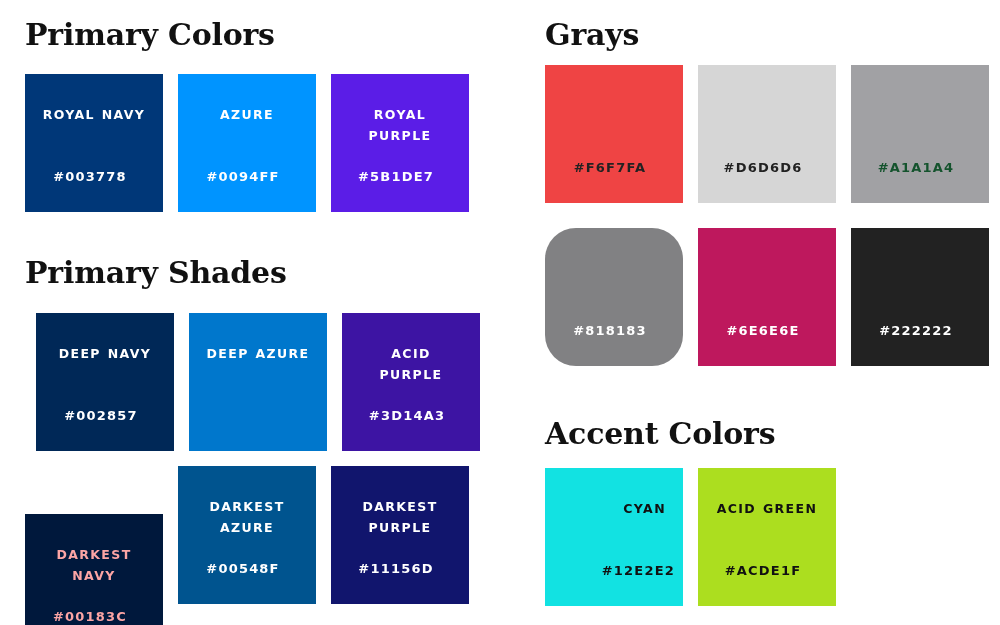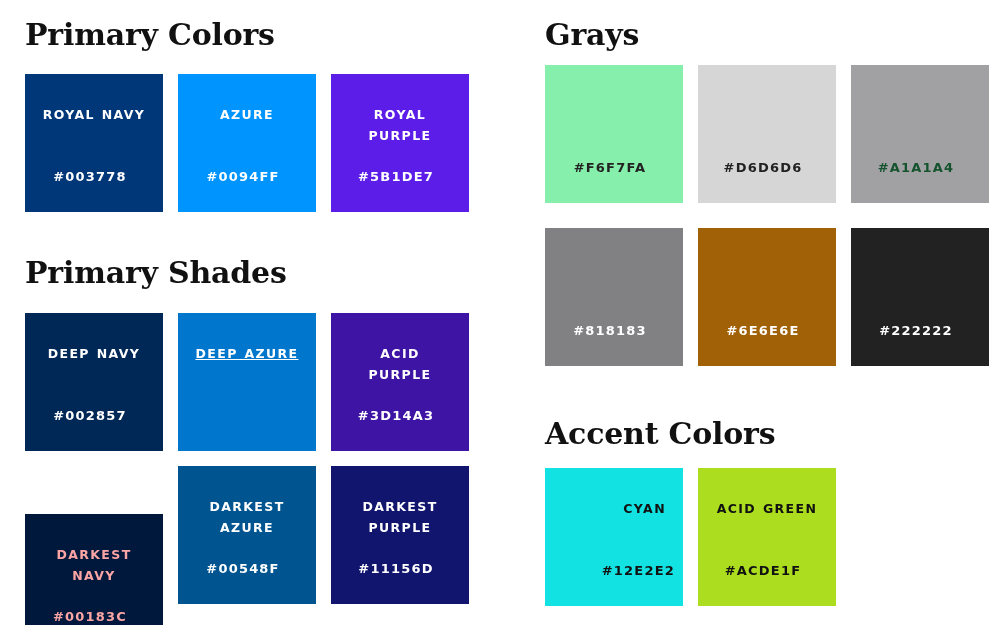--- a/index.html
+++ b/index.html
@@ -94,21 +94,21 @@
     top: 92px;
   }
   
   .swatch.has-name.two-line .swatch-hex { top: 92px; }
 
   
   #heading-primary-colors { position: absolute; top: 20px;  left: 0; }
   #row-primary-colors     { position: absolute; top: 74px;  left: 0; }
 
   #heading-primary-shades { position: absolute; top: 258px; left: 0; }
-  #row-primary-shades     { position: absolute; top: 313px; left: 0; }
+  #row-primary-shades     { position: absolute; top: 313px; left: 11px; }
   #row-darkest-shades     { position: absolute; top: 466px; left: 0; }
 
   
   #heading-grays   { position: absolute; top: 20px;  left: 0; }
   #row-grays-light { position: absolute; top: 65px;  left: 0; }
   #row-grays-dark  { position: absolute; top: 228px; left: 0; }
 
   #heading-accent-colors { position: absolute; top: 419px; left: 0; }
   #row-accent-colors     { position: absolute; top: 468px; left: 0; }
 </style>
@@ -136,21 +136,21 @@
         </div>
       </div>
 
     <h2 class="section-heading" id="heading-primary-shades">Primary Shades</h2>
 
     <div class="swatch-row" id="row-primary-shades">
         <div class="swatch has-name two-line" style="background: rgb(0, 40, 87); color: rgb(255, 255, 255);">
           <div class="swatch-name">DEEP NAVY</div>
           <div class="swatch-hex">#002857</div>
         </div>
-        <div class="swatch has-name two-line" style="background: rgb(0, 119, 204); color: rgb(255, 255, 255); text-decoration: underline;">
+        <div class="swatch has-name two-line" style="background: rgb(0, 119, 204); color: rgb(255, 255, 255);">
           <div class="swatch-name">DEEP AZURE</div>
         </div>
         <div class="swatch has-name two-line" style="background: rgb(61, 20, 163); color: rgb(255, 255, 255);">
           <div class="swatch-name">ACID PURPLE</div>
           <div class="swatch-hex">#3D14A3</div>
         </div>
       </div>
 
     <div class="swatch-row" id="row-darkest-shades">
         <div class="swatch has-name two-line" style="background: rgb(0, 24, 60); color: #fca5a5; margin-top: 48px;">
@@ -166,36 +166,36 @@
           <div class="swatch-hex">#11156D</div>
         </div>
       </div>
   </div>
 
   <div class="col col-right">
 
     <h2 class="section-heading" id="heading-grays">Grays</h2>
 
     <div class="swatch-row" id="row-grays-light">
-        <div class="swatch no-name" style="background: #86efac; color: rgb(34, 34, 34);">
+        <div class="swatch no-name" style="background: #ef4444; color: rgb(34, 34, 34);">
           <div class="swatch-hex">#F6F7FA</div>
         </div>
         <div class="swatch no-name" style="background: rgb(214, 214, 214); color: rgb(34, 34, 34); text-align: center;">
           <div class="swatch-hex">#D6D6D6</div>
         </div>
         <div class="swatch no-name" style="background: rgb(161, 161, 164); color: #14532d;">
           <div class="swatch-hex">#A1A1A4</div>
         </div>
       </div>
 
     <div class="swatch-row" id="row-grays-dark">
-        <div class="swatch no-name" style="background: rgb(129, 129, 131); color: rgb(255, 255, 255);">
+        <div class="swatch no-name" style="background: rgb(129, 129, 131); color: rgb(255, 255, 255); border-radius: 31px;">
           <div class="swatch-hex">#818183</div>
         </div>
-        <div class="swatch no-name" style="background: #a16207; color: rgb(255, 255, 255);">
+        <div class="swatch no-name" style="background: #be185d; color: rgb(255, 255, 255);">
           <div class="swatch-hex">#6E6E6E</div>
         </div>
         <div class="swatch no-name" style="background: rgb(34, 34, 34); color: rgb(255, 255, 255);">
           <div class="swatch-hex">#222222</div>
         </div>
       </div>
 
     <h2 class="section-heading" id="heading-accent-colors">Accent Colors</h2>
 
     <div class="swatch-row" id="row-accent-colors">

